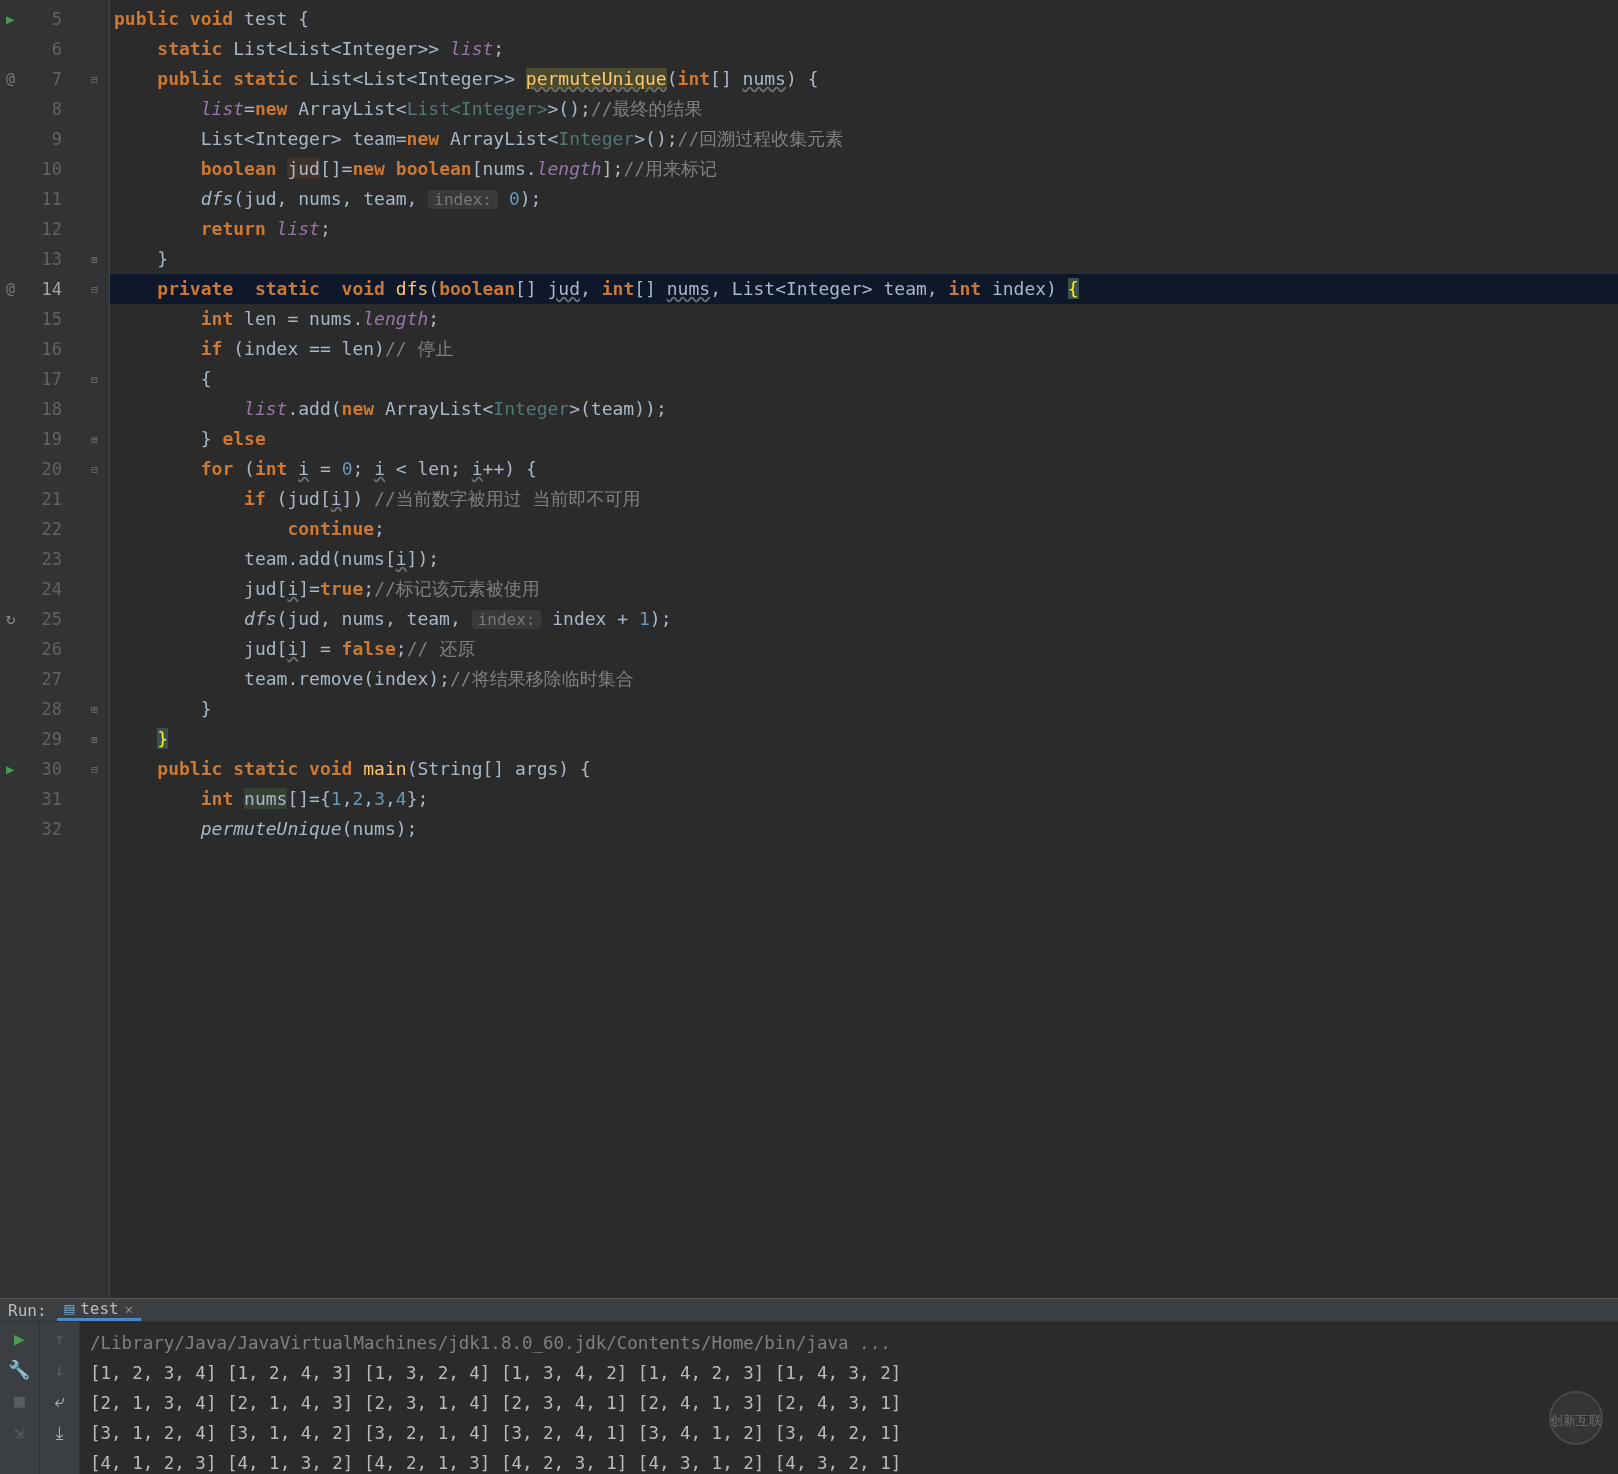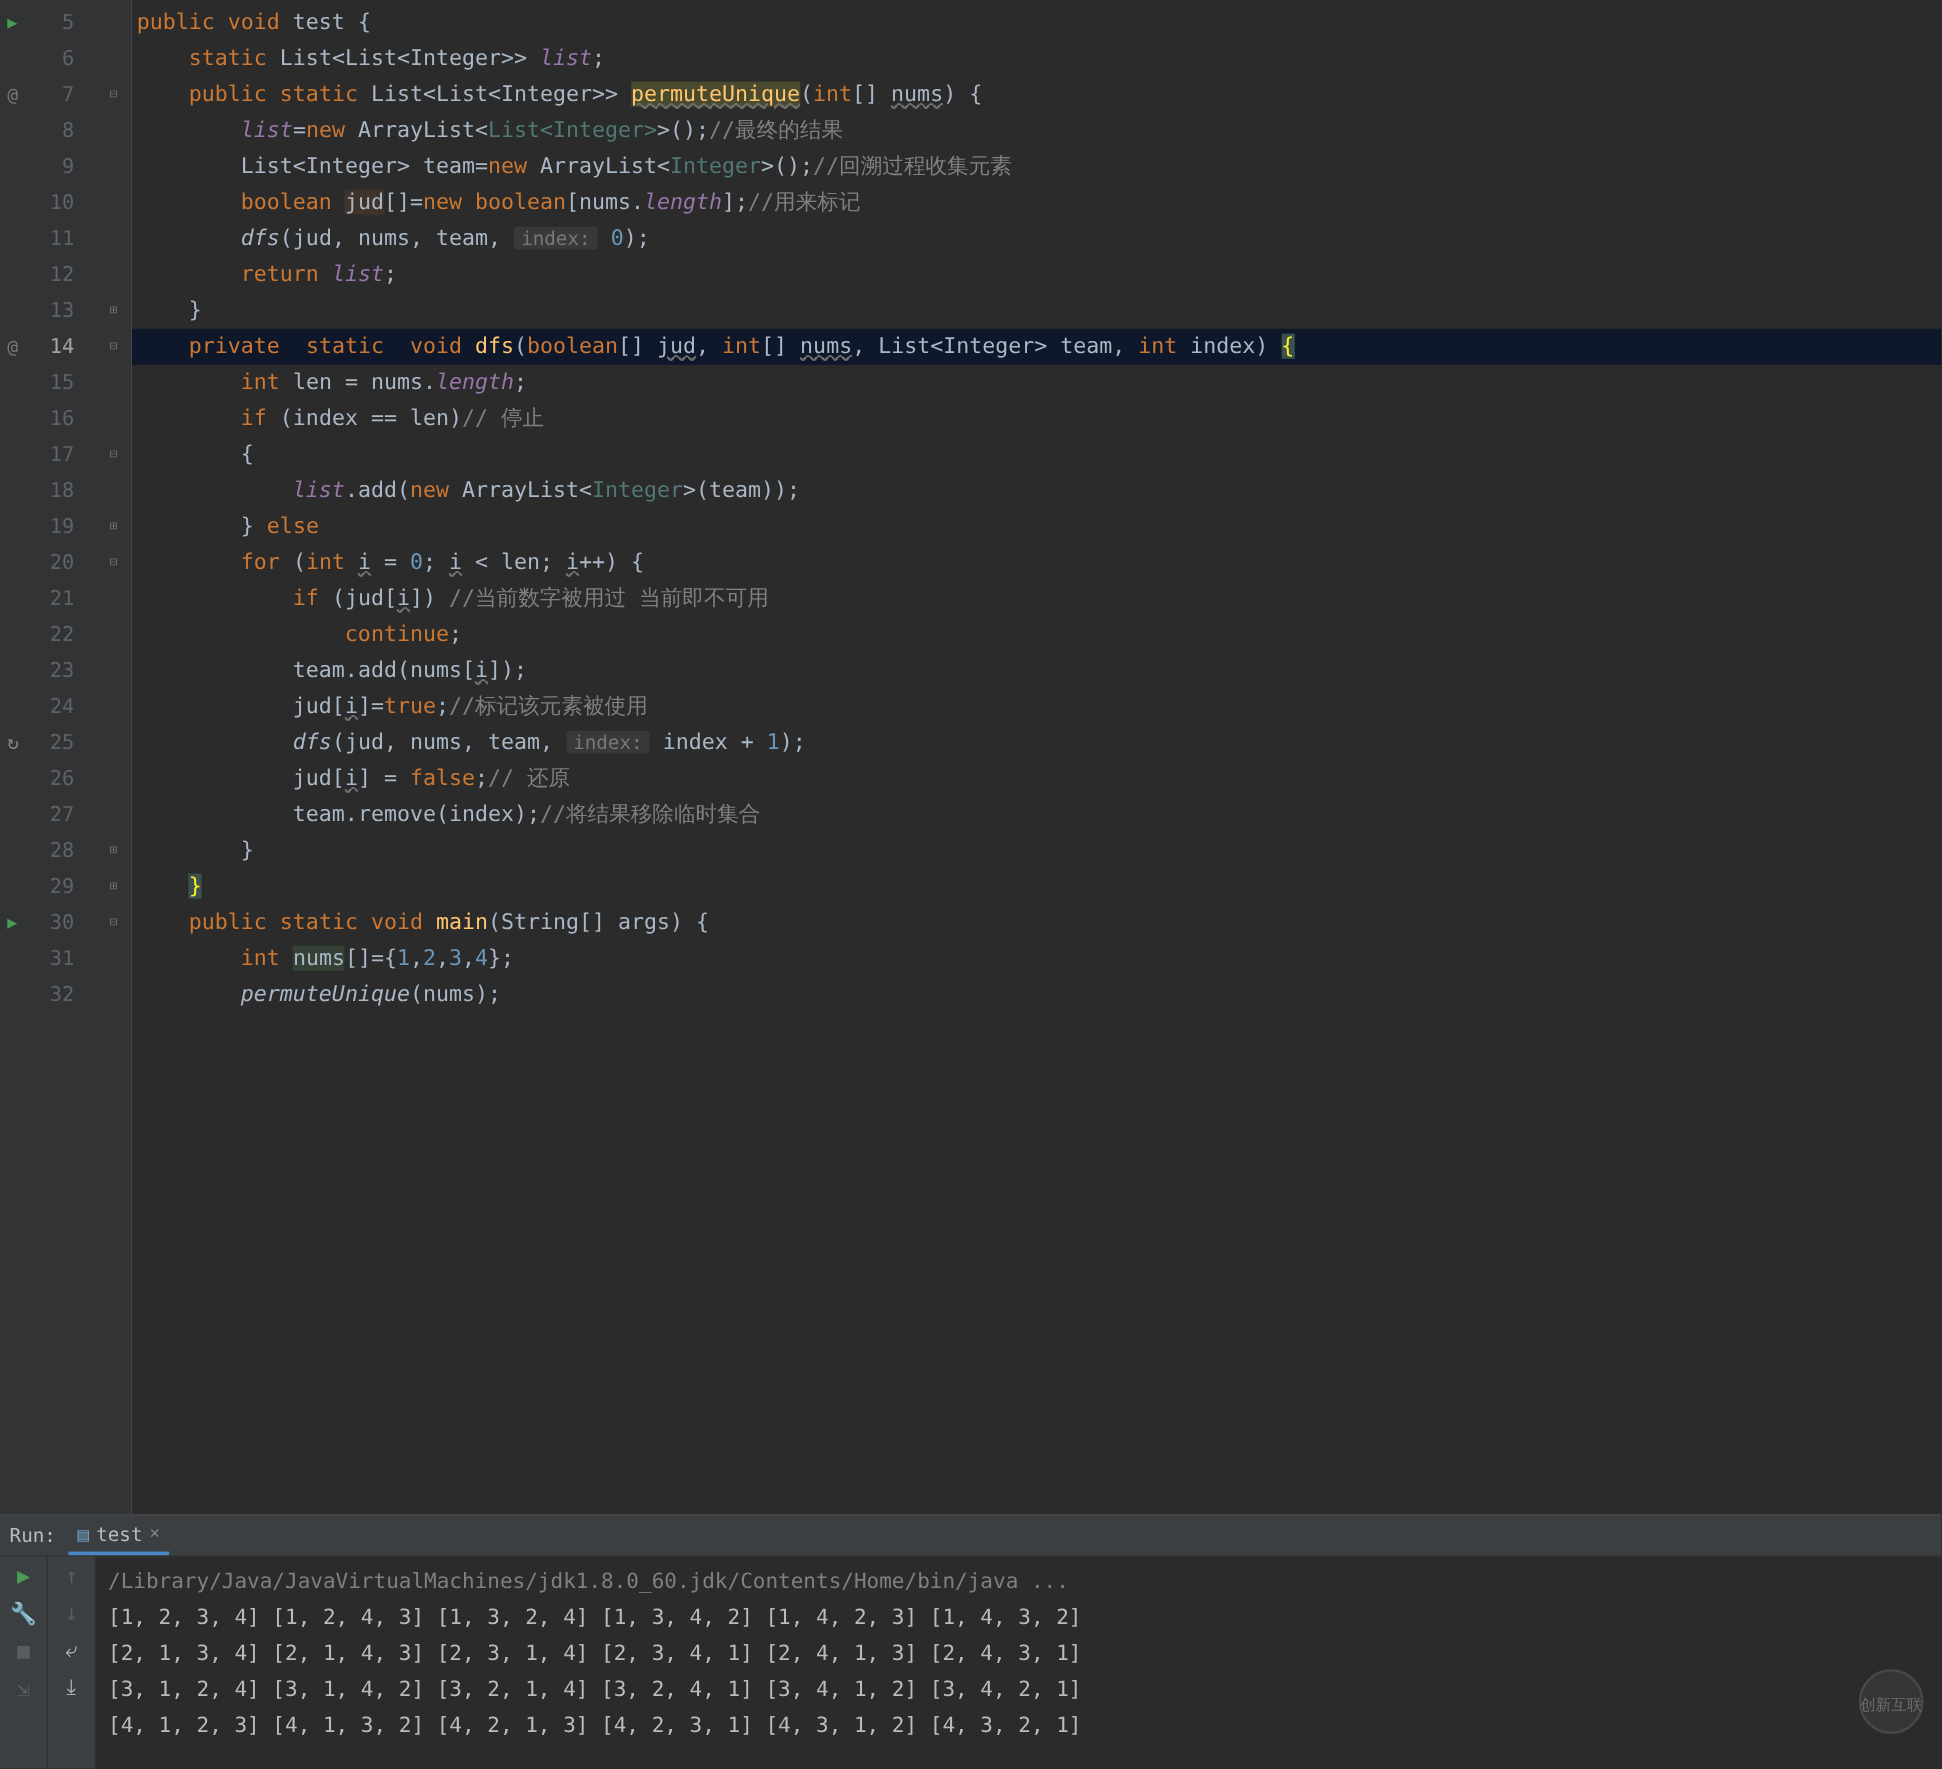--- a/index.html
+++ b/index.html
@@ -63,40 +63,40 @@
     position: relative;
   }
   .code-line {
     height: 30px;
     line-height: 30px;
     white-space: pre;
     padding-left: 4px;
   }
   .code-line.highlighted { background: #0f172a; }
   
-  .kw { color: #cc7832; }
+  .kw { color: #cc7832; font-weight: bold; }
   .field { color: #9876aa; font-style: italic; }
   .method { color: #ffc66d; }
   .method-hl { color: #ffc66d; background: #4a4a2f; text-decoration: underline wavy #707070; }
   .num { color: #6897bb; }
   .comment { color: #808080; }
   .param { color: #a9b7c6; }
   .hint { color: #787878; background: #393939; padding: 0 6px; border-radius: 3px; font-size: 16px; margin-top: 47px; }
   .brace-y { background: #3b514d; color: #ffef28; }
   .generic-dim { color: #507874; }
   .var-hl { background: #344134; }
   .var-hl-d { background: #40332b; }
   .ital { font-style: italic; }
   .underline-warn { text-decoration: underline wavy #707070; }
 
   
   .run-panel {
     background: #2b2b2b;
     border-top: 1px solid #555;
-    height: 212px;
+    height: 176px;
     display: flex;
     flex-direction: column;
   }
   .run-header {
     background: #3c3f41;
     height: 34px;
     display: flex;
     align-items: center;
     padding: 0 8px;
     color: #bbb;

